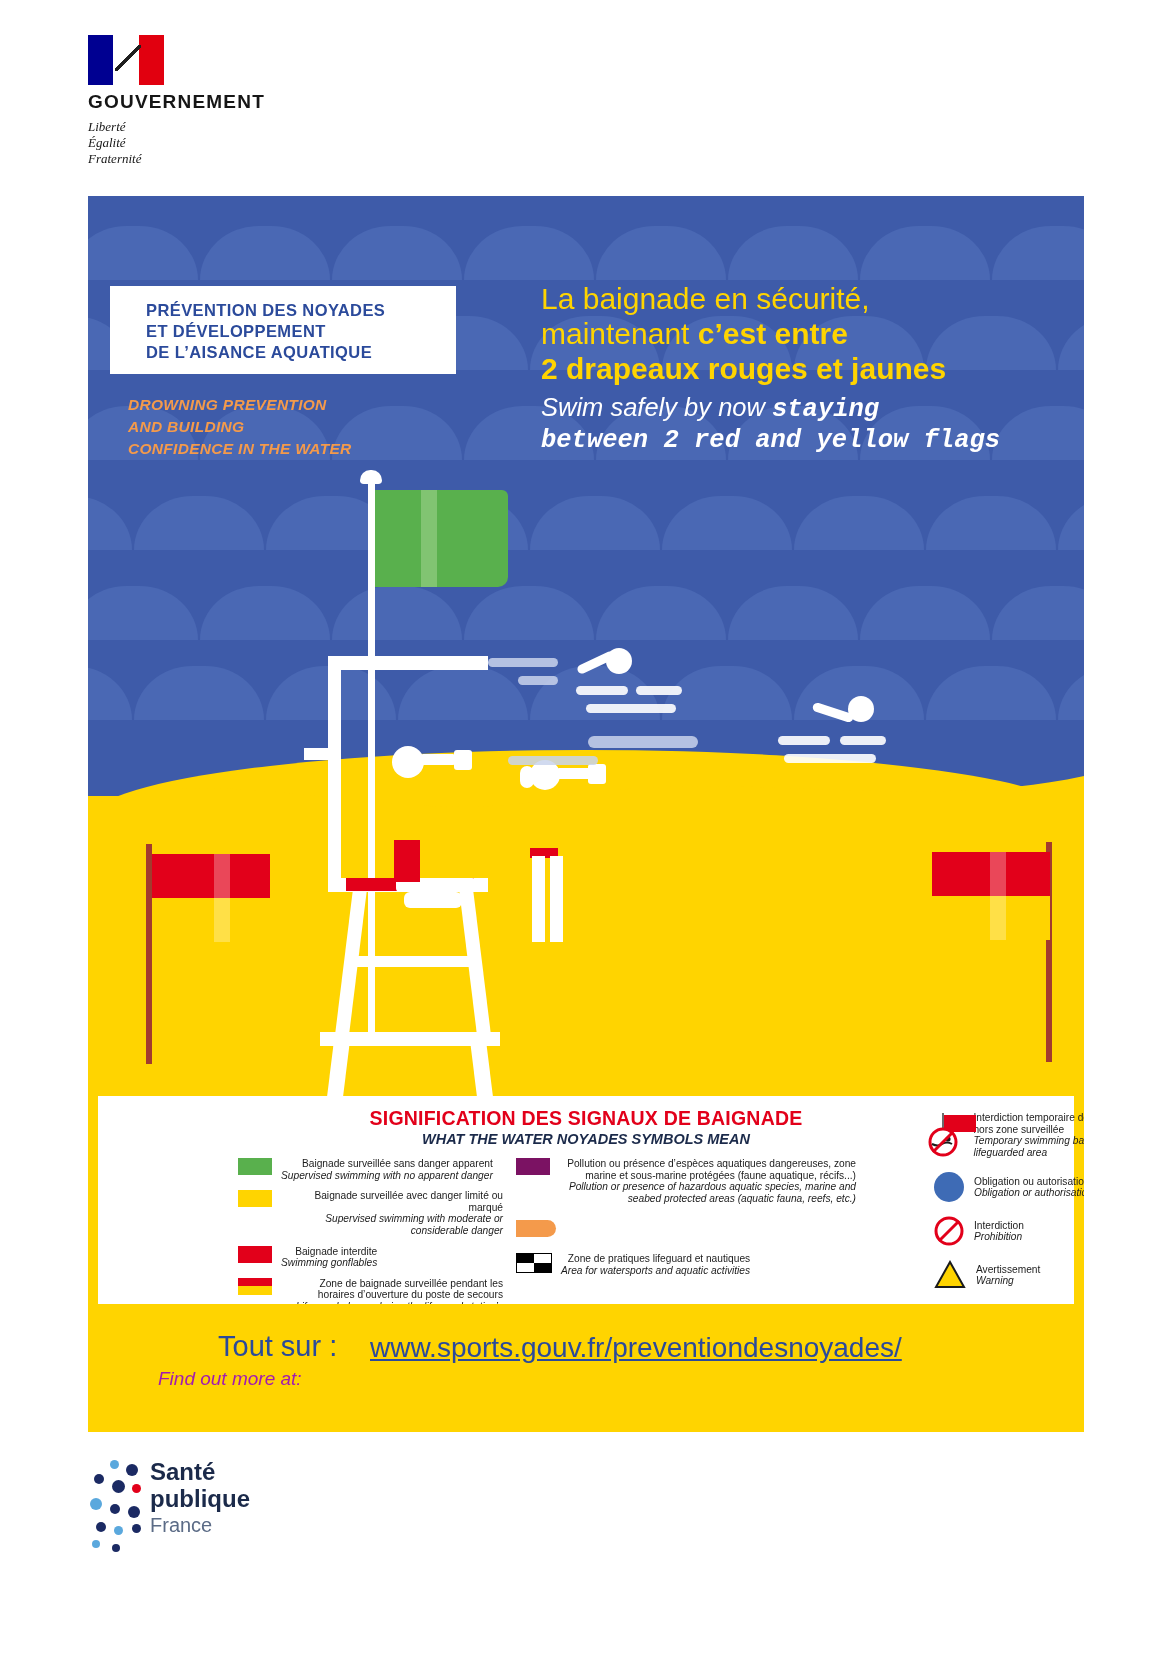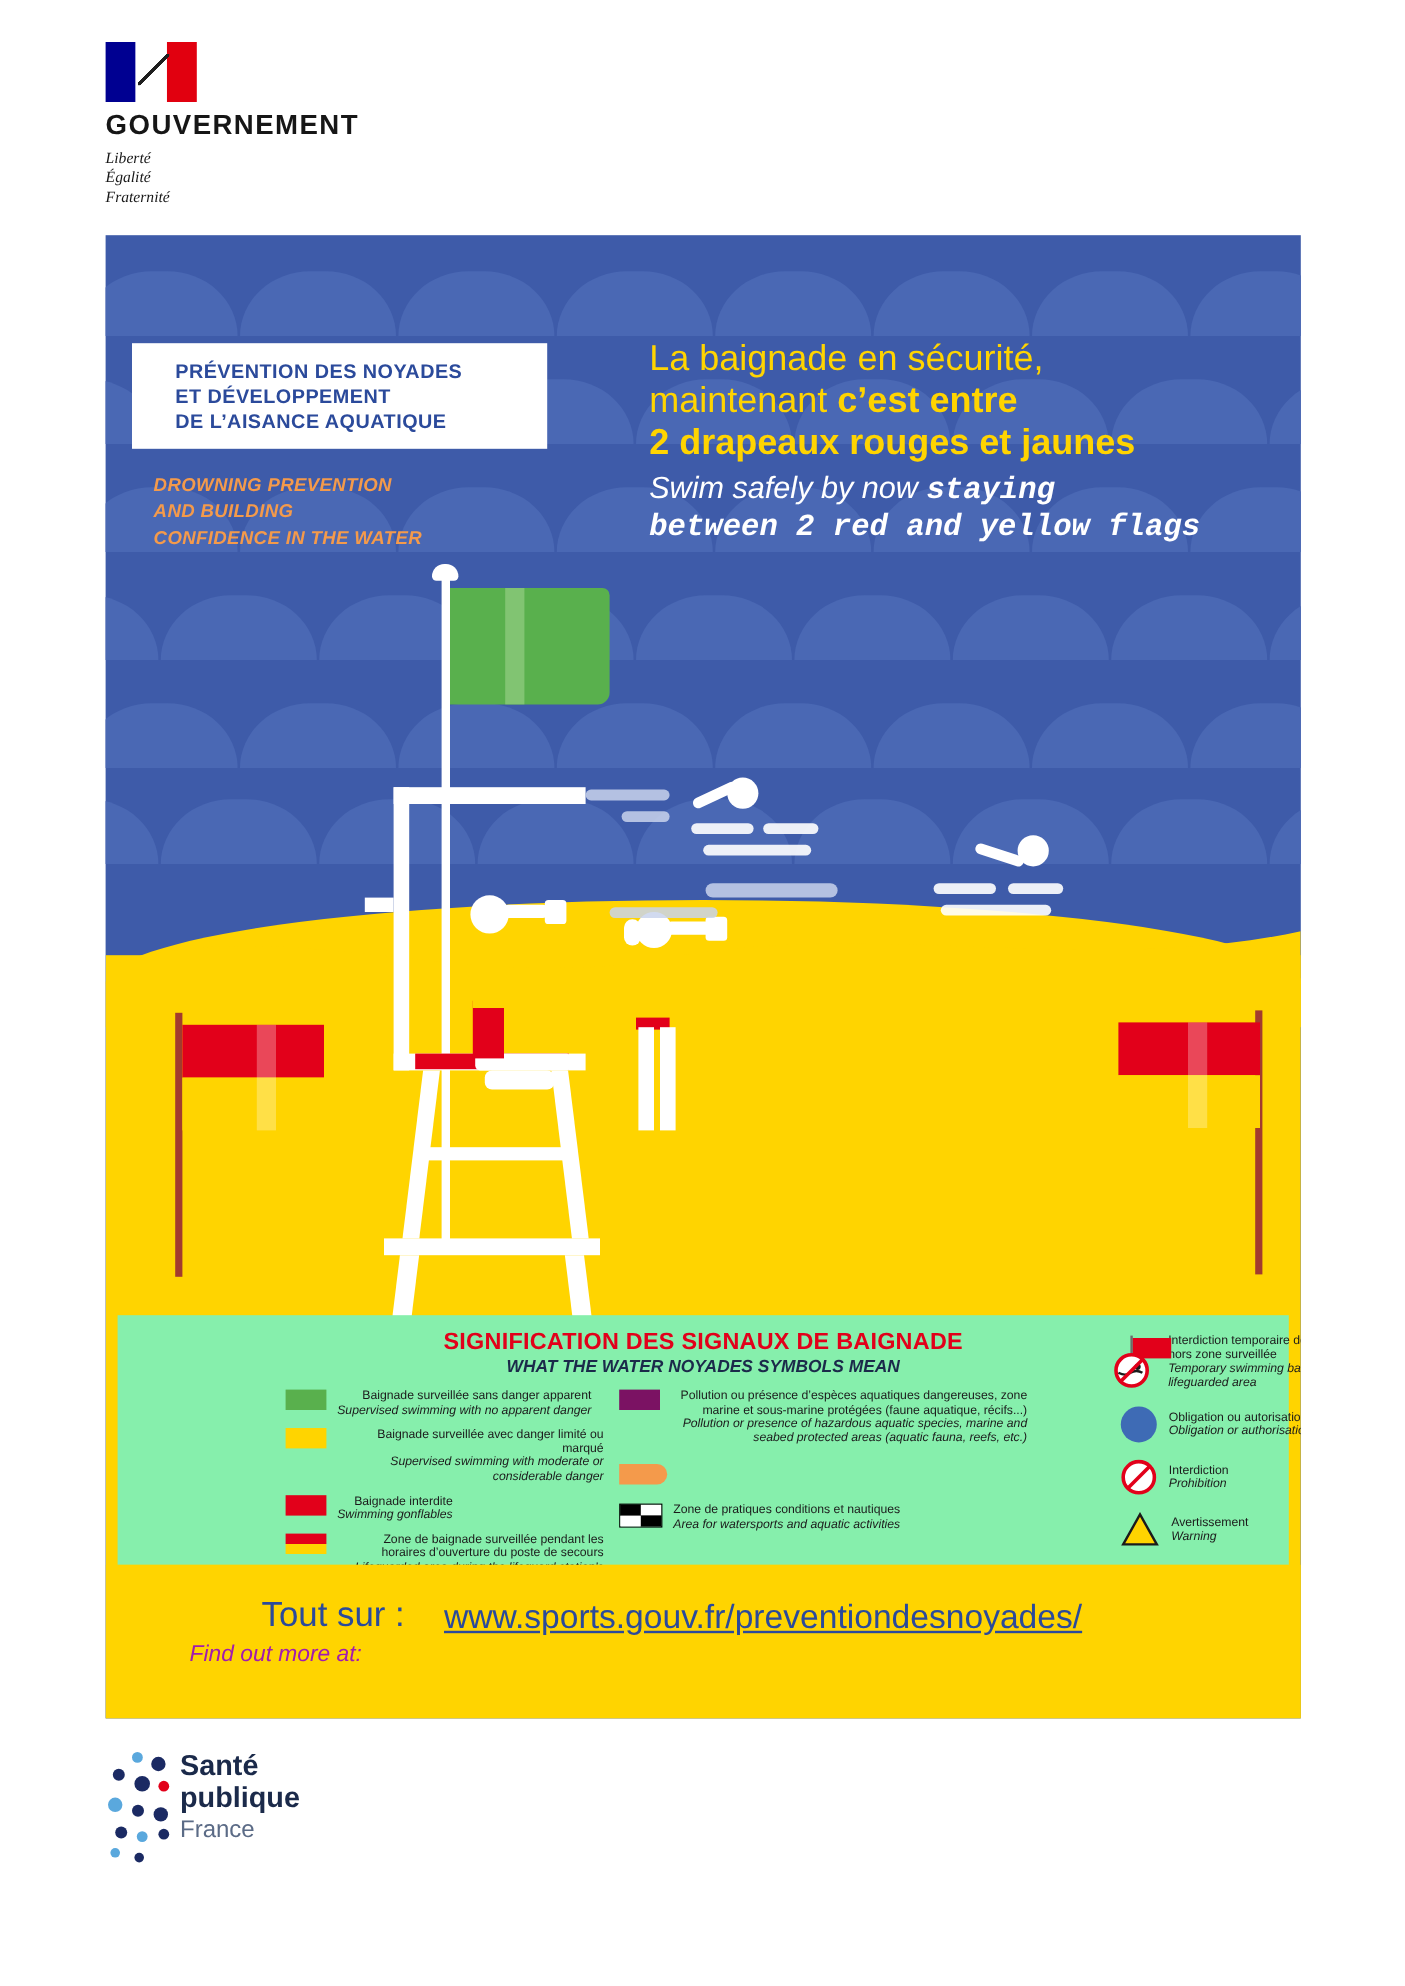--- a/index.html
+++ b/index.html
@@ -9,21 +9,21 @@
   #header{position:absolute;left:0;top:0;width:1171px;height:196px;background:#fff;}
   #marianne{position:absolute;left:88px;top:35px;width:220px;}
   #flag{display:flex;width:76px;height:50px;}
   #flag .b{flex:1;background:#000091;}
   #flag .w{flex:1;background:#fff;position:relative;}
   #flag .r{flex:1;background:#e1000f;}
   #flag .w:after{content:"";position:absolute;left:2px;top:10px;width:26px;height:26px;
       background:
         linear-gradient(135deg,transparent 46%,#1f1f1f 46%,#1f1f1f 54%,transparent 54%);
   }
-  #gov-word{font-weight:bold;font-size:23px;letter-spacing:1.2px;color:#161616;margin-top:6px;}
+  #gov-word{font-weight:bold;font-size:19px;letter-spacing:1.2px;color:#161616;margin-top:6px;}
   #devise{font-family:"Liberation Serif",serif;font-style:italic;font-size:13px;line-height:16px;color:#161616;margin-top:6px;}
 
   
   #poster{position:absolute;left:88px;top:196px;width:996px;height:1236px;background:#3e5ba9;overflow:hidden;}
 
   
   .wave-row{position:absolute;left:-20px;width:1040px;height:54px;}
   .wave-row span{position:absolute;top:0;width:130px;height:54px;border-radius:50%/60px 60px 0 0;
       background:#4a68b4;}
   
@@ -74,21 +74,21 @@
   #chairseat{left:88px;top:222px;width:128px;height:13px;background:#e2001a;position:absolute;}
 
   
   .swimmer{position:absolute;}
   .swim-head{width:26px;height:26px;border-radius:50%;background:#ffffff;position:absolute;}
   .swim-arm{position:absolute;background:#ffffff;height:9px;border-radius:5px;}
   .ripple{position:absolute;height:9px;border-radius:5px;background:#ffffff;opacity:.9;}
   .ripple-faint{position:absolute;height:9px;border-radius:6px;background:#c9d3ec;opacity:.85;}
 
   
-  #legend{position:absolute;left:10px;top:900px;width:976px;height:208px;background:#86efac;}
+  #legend{position:absolute;left:10px;top:900px;width:976px;height:208px;background:#ffffff;}
   #legend-title{text-align:center;color:#e2001a;font-weight:bold;font-size:19.5px;margin:11px 0 0;letter-spacing:.2px;}
   #legend-sub{text-align:center;color:#1b2a4a;font-weight:bold;font-style:italic;font-size:14.5px;margin:1px 0 0;}
   .lrow{display:flex;margin-bottom:9px;}
   .sw{flex:0 0 auto;margin-right:9px;}
   .ltxt{font-size:10.2px;line-height:11.6px;color:#1b1b1b;text-align:right;}
   .ltxt i{display:block;font-style:italic;}
   #col1{position:absolute;left:140px;top:62px;width:265px;}
   #col2{position:absolute;left:418px;top:62px;width:340px;}
   #col3{position:absolute;left:828px;top:16px;width:240px;}
   .c3row{display:flex;align-items:center;margin-bottom:14px;}
@@ -350,21 +350,21 @@
       <div class="lrow" style="margin-top:16px;">
         <div class="sw" style="width:34px;height:18px;background:
             linear-gradient(#000 50%,#fff 50%);
             background-size:100% 100%;position:relative;border:1px solid #000;">
           <div style="position:absolute;left:0;top:0;width:17px;height:9px;background:#000;"></div>
           <div style="position:absolute;left:17px;top:0;width:17px;height:9px;background:#fff;"></div>
           <div style="position:absolute;left:0;top:9px;width:17px;height:9px;background:#fff;"></div>
           <div style="position:absolute;left:17px;top:9px;width:17px;height:9px;background:#000;"></div>
         </div>
         <div class="ltxt">
-          <span>Zone de pratiques conditions et nautiques</span>
+          <span>Zone de pratiques lifeguard et nautiques</span>
           <i>Area for watersports and aquatic activities</i>
         </div>
       </div>
     </div>
 
     <div id="col3">
       <div class="c3row">
         <div style="position:relative;width:52px;height:44px;">
           <div style="position:absolute;left:16px;top:0;width:2px;height:40px;background:#6b6b6b;"></div>
           <div style="position:absolute;left:18px;top:2px;width:32px;height:17px;background:#e2001a;"></div>

